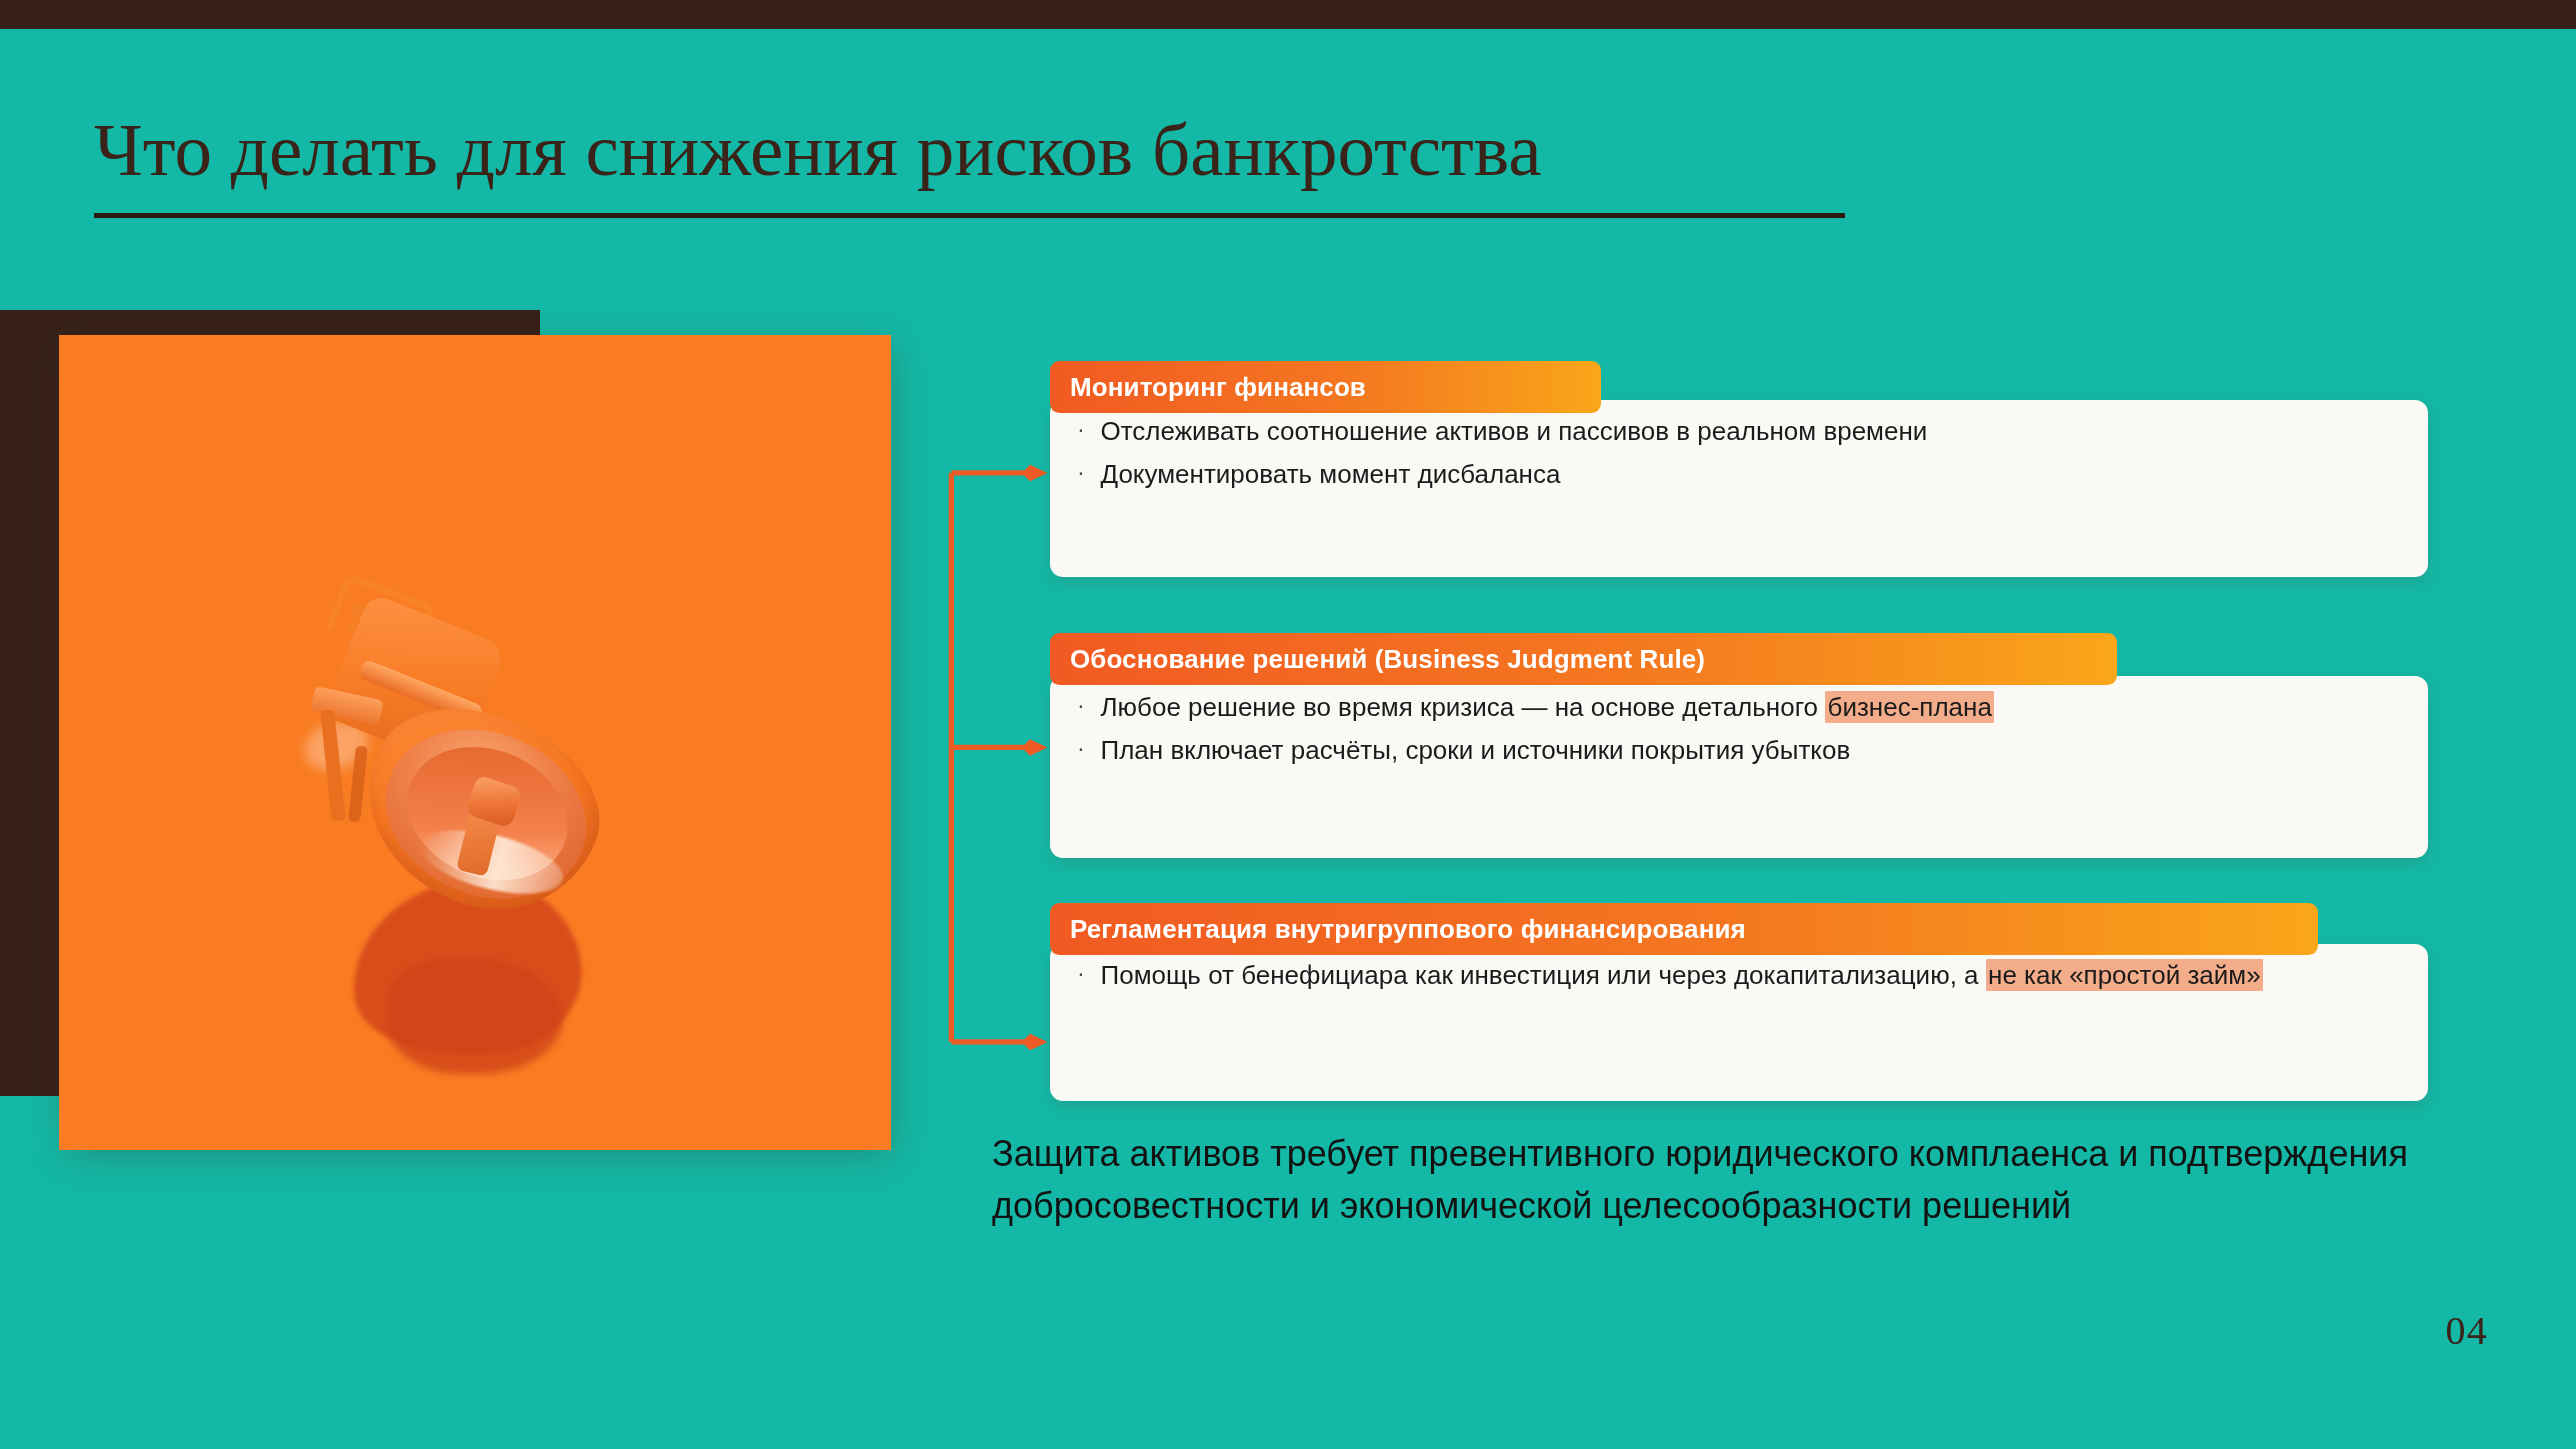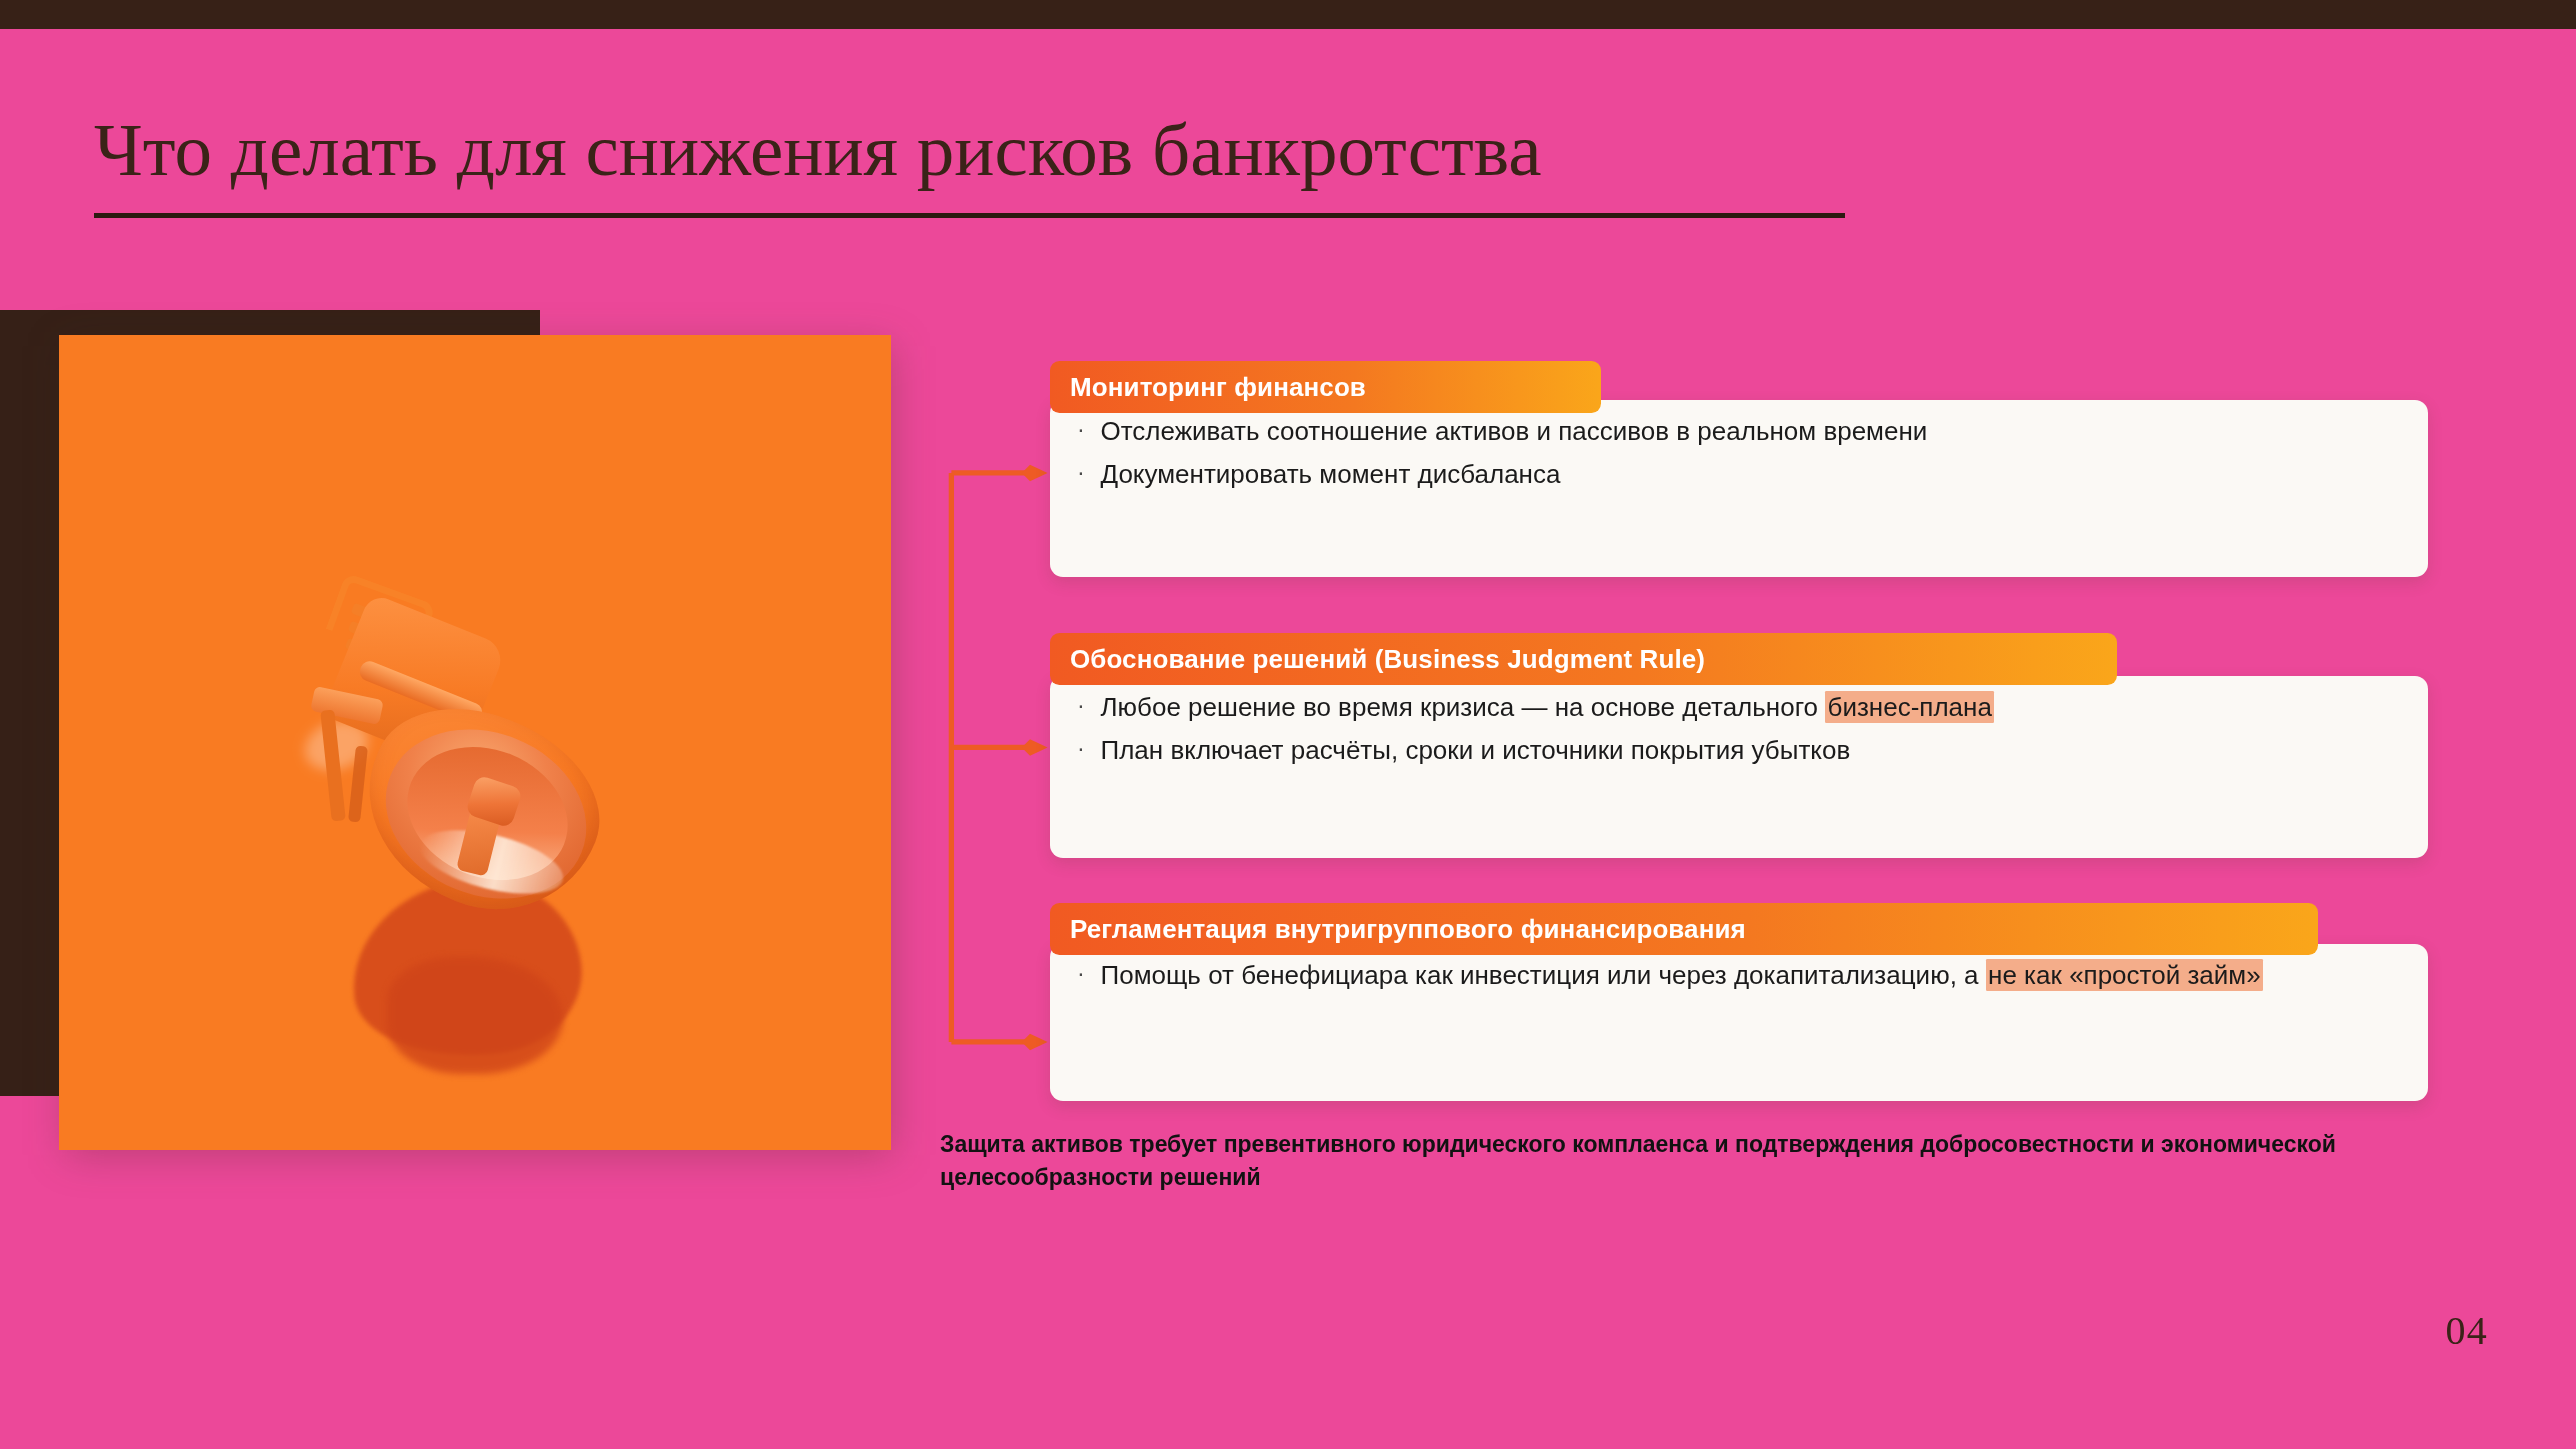--- a/index.html
+++ b/index.html
@@ -4,21 +4,21 @@
 <style>
   html, body {
     margin: 0;
     padding: 0;
     background: #ffffff;
   }
   .slide {
     position: relative;
     width: 2576px;
     height: 1449px;
-    background: #ec4899;
+    background: #14b8a6;
     overflow: hidden;
     font-family: "Liberation Sans", sans-serif;
   }
 
   
   .topbar {
     position: absolute;
     left: 0; top: 0;
     width: 2576px;
     height: 29px;
@@ -316,25 +316,25 @@
   .bullet-text { flex: 1 1 auto; }
   .hl {
     background: #F4AD8A;
     padding: 1.2px 2.3px;
     border-radius: 1.2px;
   }
 
   
   .summary {
     position: absolute;
-    left: 940px;
+    left: 992px;
     top: 1128px;
     width: 1478px;
-    font-size: 23px;
-    font-weight: bold;
+    font-size: 36px;
+    font-weight: normal;
     line-height: 1.44;
     color: #121212;
   }
 
   
   .pagenum {
     position: absolute;
     right: 88px;
     top: 1307px;
     font-family: "Liberation Serif", "DejaVu Serif", serif;

